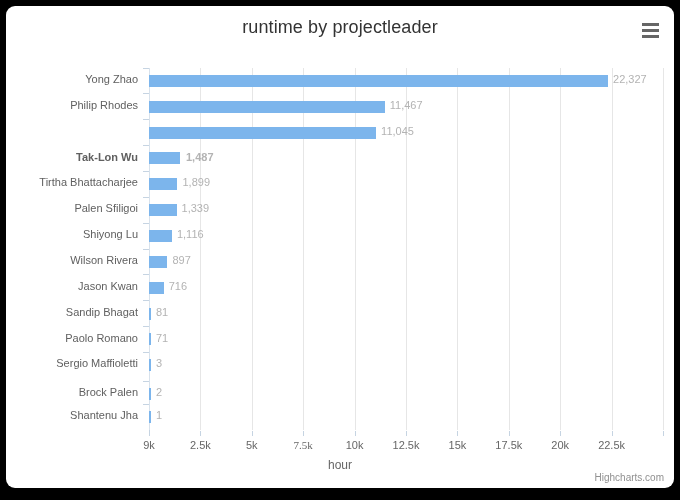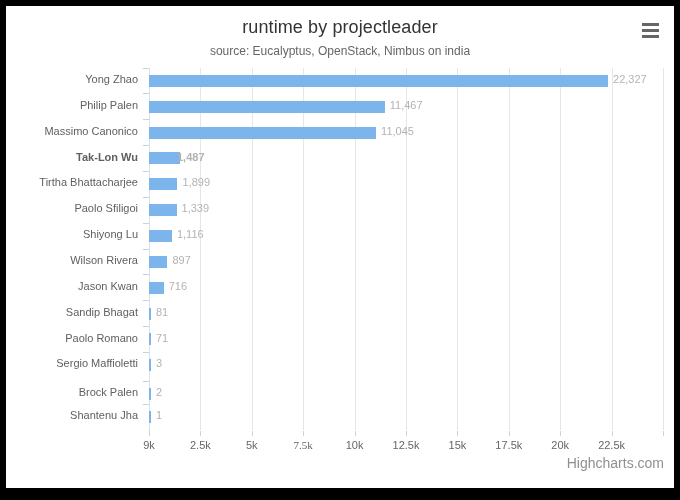--- a/index.html
+++ b/index.html
@@ -15,20 +15,21 @@
   }
 
   #chart-frame {
     position: absolute;
     left: 6px;
     top: 6px;
     width: 668px;
     height: 482px;
     background: #ffffff;
     overflow: hidden;
+    border-radius: 9px;
   }
 
   
   #chart-title {
     position: absolute;
     left: 0;
     top: 11px;
     width: 668px;
     text-align: center;
     font-size: 18px;
@@ -169,34 +170,33 @@
     top: 452px;
     width: 668px;
     text-align: center;
     font-size: 12px;
     color: #666666;
   }
 
   #credits {
     position: absolute;
     right: 10px;
-    bottom: 17px;
-    font-size: 14px;
+    bottom: 5px;
+    font-size: 10px;
     color: #909090;
     text-decoration: none;
     text-align: center;
   }
 </style>
 </head>
 <body>
 
 <div id="chart-frame">
 
   <div id="chart-title">runtime by projectleader</div>
-  <div id="chart-subtitle">source: Eucalyptus, OpenStack, Nimbus on india</div>
 
   <button id="context-button">
     <span class="hb"></span>
     <span class="hb"></span>
     <span class="hb"></span>
   </button>
 
   <div id="y-axis-line"></div>
 
   <div id="plot-area">
@@ -215,45 +215,44 @@
       </div>
     <div id="bars">
         <div class="row" style="top: 0px; height: 25.8571px;">
           <div class="cat-tick"></div>
           <div class="cat-label">Yong Zhao</div>
           <div class="bar" style="width: 459.043px; background: rgb(124, 181, 236);"></div>
           <div class="bar-label" style="left: 464.043px;">22,327</div>
         </div>
         <div class="row" style="top: 25.8571px; height: 25.8571px;">
           <div class="cat-tick"></div>
-          <div class="cat-label">Philip Palen</div>
+          <div class="cat-label">Philip Rhodes</div>
           <div class="bar" style="width: 235.762px; background: rgb(124, 181, 236);"></div>
           <div class="bar-label" style="left: 240.762px;">11,467</div>
         </div>
         <div class="row" style="top: 51.7143px; height: 25.8571px;">
           <div class="cat-tick"></div>
-          <div class="cat-label">Massimo Canonico</div>
           <div class="bar" style="width: 227.085px; background: rgb(124, 181, 236);"></div>
           <div class="bar-label" style="left: 232.085px;">11,045</div>
         </div>
         <div class="row" style="top: 77.5714px; height: 25.8571px; font-weight: bold;">
           <div class="cat-tick"></div>
           <div class="cat-label">Tak-Lon Wu</div>
           <div class="bar" style="width: 30.5727px; background: rgb(124, 181, 236);"></div>
-          <div class="bar-label" style="left: 28px;">1,487</div>
+          <div class="bar-label" style="left: 37px;">1,487</div>
         </div>
         <div class="row" style="top: 103.429px; height: 25.8571px;">
           <div class="cat-tick"></div>
           <div class="cat-label">Tirtha Bhattacharjee</div>
           <div class="bar" style="width: 28.4756px; background: rgb(124, 181, 236);"></div>
           <div class="bar-label" style="left: 33.4756px;">1,899</div>
         </div>
         <div class="row" style="top: 129.286px; height: 25.8571px;">
           <div class="cat-tick"></div>
-          <div class="cat-label">Paolo Sfiligoi</div>
+          <div class="cat-label">Palen Sfiligoi</div>
           <div class="bar" style="width: 27.5298px; background: rgb(124, 181, 236);"></div>
           <div class="bar-label" style="left: 32.5298px;">1,339</div>
         </div>
         <div class="row" style="top: 155.143px; height: 25.8571px;">
           <div class="cat-tick"></div>
           <div class="cat-label">Shiyong Lu</div>
           <div class="bar" style="width: 22.945px; background: rgb(124, 181, 236);"></div>
           <div class="bar-label" style="left: 27.945px;">1,116</div>
         </div>
         <div class="row" style="top: 181px; height: 25.8571px;">
@@ -318,15 +317,16 @@
       <div class="xtick-label" style="left: 308.4px;">15k</div>
       <div class="xtick-mark" style="left: 359.8px;"></div>
       <div class="xtick-label" style="left: 359.8px;">17.5k</div>
       <div class="xtick-mark" style="left: 411.2px;"></div>
       <div class="xtick-label" style="left: 411.2px;">20k</div>
       <div class="xtick-mark" style="left: 462.6px;"></div>
       <div class="xtick-label" style="left: 462.6px;">22.5k</div>
       <div class="xtick-mark" style="left: 514px;"></div>
       <div class="xtick-label" style="left: 514px; margin-left: 40px;">25k</div>
     </div>
+  <div id="x-axis-title">hour</div>
 
   <a id="credits" href="#">Highcharts.com</a>
 </div>
 
 </body></html>

